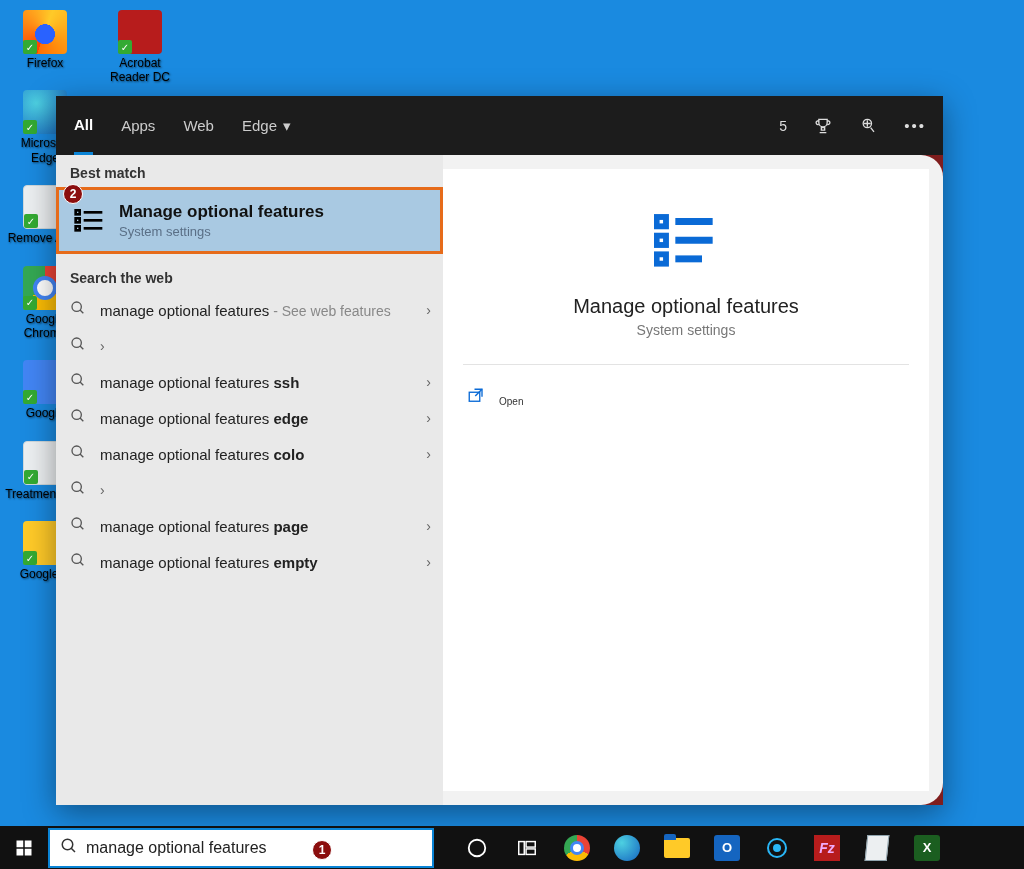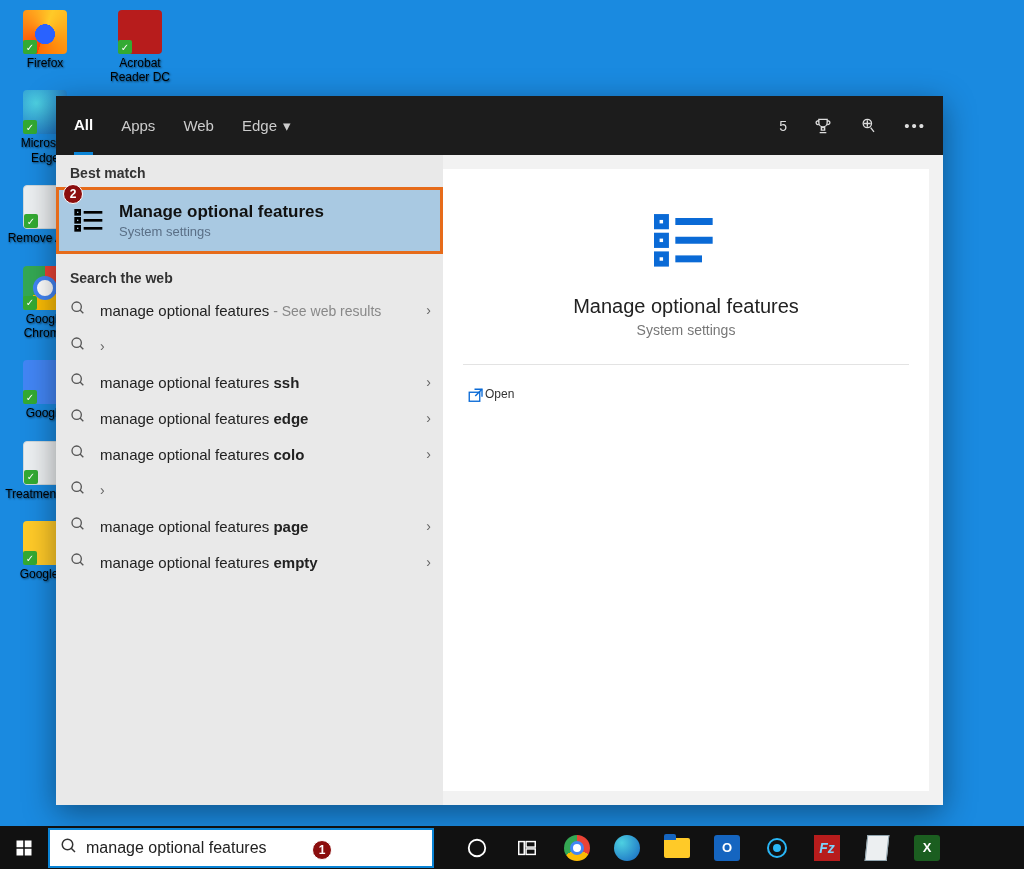--- a/index.html
+++ b/index.html
@@ -16,21 +16,21 @@
   
   .search-panel { position: absolute; left: 56px; top: 96px; width: 887px; height: 709px; background: #7f1d1d; display: flex; flex-direction: column; box-shadow: 0 8px 30px rgba(0,0,0,.4); }
 
   .sp-header { height: 59px; background: #1c1c1c; display: flex; align-items: center; padding: 0 18px; gap: 28px; color: #ccc; font-size: 15px; }
   .sp-tab { height: 100%; display: flex; align-items: center; cursor: pointer; }
   .sp-tab.active { color: #fff; border-bottom: 3px solid #0a84d6; font-weight: 600; }
   .sp-header .sp-right { margin-left: auto; display: flex; align-items: center; gap: 26px; color: #ddd; }
   .sp-points { font-size: 14px; }
   .sp-trophy, .sp-feedback, .sp-ellipsis { width: 20px; height: 20px; display: flex; align-items: center; justify-content: center; }
 
-  .sp-body { flex: 1; display: flex; background: #f2f2f2; }
+  .sp-body { flex: 1; display: flex; background: #f2f2f2; border-radius: 22px; }
   .sp-left { width: 387px; background: #e9e9e9; display: flex; flex-direction: column; overflow-y: auto; }
   .sp-right-pane { flex: 1; background: #fff; margin: 14px 14px 14px 0; padding: 30px 20px; display: flex; flex-direction: column; align-items: center; }
 
   .section-label { font-size: 14px; font-weight: 600; color: #333; padding: 10px 14px 6px; }
 
   .best-match-item { display: flex; align-items: center; padding: 12px 12px; background: #a9c9e2; border: 3px solid #e66b1a; margin: 0 0 6px 0; cursor: pointer; gap: 12px; position: relative; }
   .best-match-item .bm-icon { width: 36px; height: 36px; display:flex; align-items:center; justify-content:center; }
   .best-match-item .bm-title { font-size: 17px; font-weight: 600; color: #111; }
   .best-match-item .bm-sub { font-size: 13px; color: #5a6f86; margin-top: 2px; }
 
@@ -40,21 +40,21 @@
   .web-item .wi-text .bold { font-weight: 700; }
   .web-item .wi-text .sub { color: #888; font-size: 14px; }
   .web-item .wi-chevron { color: #666; font-size: 14px; }
 
   
   .preview-icon { margin-top: 10px; margin-bottom: 18px; }
   .preview-title { font-size: 20px; color: #222; }
   .preview-sub { font-size: 14px; color: #777; margin-top: 4px; }
   .preview-sep { width: 100%; height: 1px; background: #e3e3e3; margin: 26px 0 14px; }
   .preview-actions { align-self: flex-start; width: 100%; }
-  .preview-action { display: flex; align-items: flex-start; font-size: 12px; color: #333; padding: 8px 4px; cursor: pointer; }
+  .preview-action { display: flex; align-items: flex-end; gap: 14px; font-size: 10px; color: #333; padding: 8px 4px; cursor: pointer; }
 
   
   .callout { position: absolute; width: 20px; height: 20px; border-radius: 50%; background: #8b0e0e; color: #fff; font-size: 12px; font-weight: 700; display: flex; align-items: center; justify-content: center; border: 1px solid #fff; z-index: 50; }
 
   
   .taskbar { position: absolute; left: 0; bottom: 0; width: 100%; height: 43px; background: #111; display: flex; align-items: center; }
   .start-btn { width: 48px; height: 100%; display: flex; align-items: center; justify-content: center; }
   .searchbox { width: 386px; height: 40px; margin:1px 0; background: #fff; border: 2px solid #0a84d6; display: flex; align-items: center; padding: 0 10px; gap: 8px; position: relative; }
   .searchbox input { border: none; outline: none; font-size: 16px; flex: 1; color: #222; background: transparent; }
   .task-icons { display: flex; align-items: center; height: 100%; margin-left: 18px; gap: 0; }
@@ -190,21 +190,21 @@
 
       <div class="section-label">Search the web</div>
       <div id="web-results">
           <div class="web-item">
     <span class="wi-icon">
       <svg width="16" height="16" viewBox="0 0 24 24" fill="none" stroke="#555" stroke-width="2">
                 <circle cx="10" cy="10" r="7"></circle>
                 <line x1="20" y1="20" x2="15" y2="15"></line>
               </svg>
     </span>
-    <span class="wi-text">manage optional features<span class="bold"></span><span class="sub"> - See web results</span></span>
+    <span class="wi-text">manage optional features<span class="bold"></span><span class="sub"> - See web features</span></span>
     <span class="wi-chevron">›</span>
           </div>
           <div class="web-item">
     <span class="wi-icon">
       <svg width="16" height="16" viewBox="0 0 24 24" fill="none" stroke="#555" stroke-width="2">
                 <circle cx="10" cy="10" r="7"></circle>
                 <line x1="20" y1="20" x2="15" y2="15"></line>
               </svg>
     </span>
     <span class="wi-chevron">›</span>
@@ -351,21 +351,21 @@
       <div class="task-icon">
         <div style="width:26px;height:26px;background:#1565c0;color:#fff;font-size:13px;font-weight:700;display:flex;align-items:center;justify-content:center;border-radius:3px;">O</div>
       </div>
       <div class="task-icon">
         <svg width="24" height="24" viewBox="0 0 24 24" fill="none" stroke="#29b6f6" stroke-width="2">
           <circle cx="12" cy="12" r="9"></circle>
           <circle cx="12" cy="12" r="3" fill="#29b6f6"></circle>
         </svg>
       </div>
       <div class="task-icon">
-        <div style="width:26px;height:26px;background:#b71c1c;color:#7dd3fc;font-size:14px;font-weight:900;font-style:italic;display:flex;align-items:center;justify-content:center;">Fz</div>
+        <div style="width:26px;height:26px;background:#b71c1c;color:#f0abfc;font-size:14px;font-weight:900;font-style:italic;display:flex;align-items:center;justify-content:center;">Fz</div>
       </div>
       <div class="task-icon">
         <div style="width:22px;height:26px;background:#eceff1;border:1px solid #90a4ae;transform:skewX(-6deg);"></div>
       </div>
       <div class="task-icon">
         <div style="width:26px;height:26px;background:#1b5e20;color:#fff;font-size:13px;font-weight:700;display:flex;align-items:center;justify-content:center;border-radius:3px;">X</div>
       </div>
     </div>
 </div>
 

